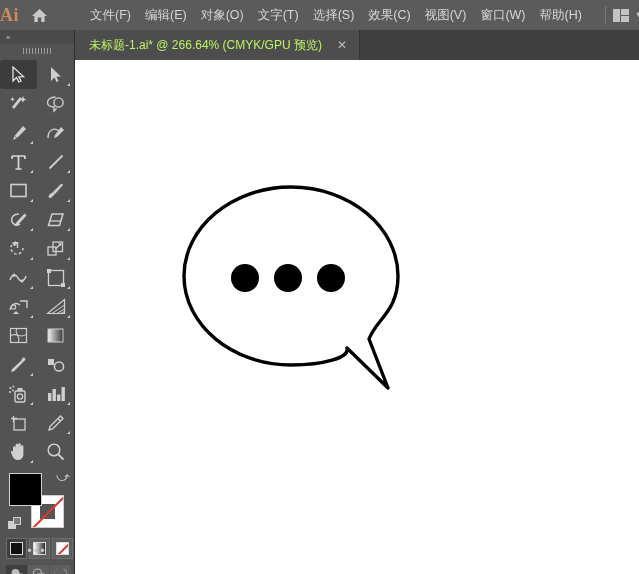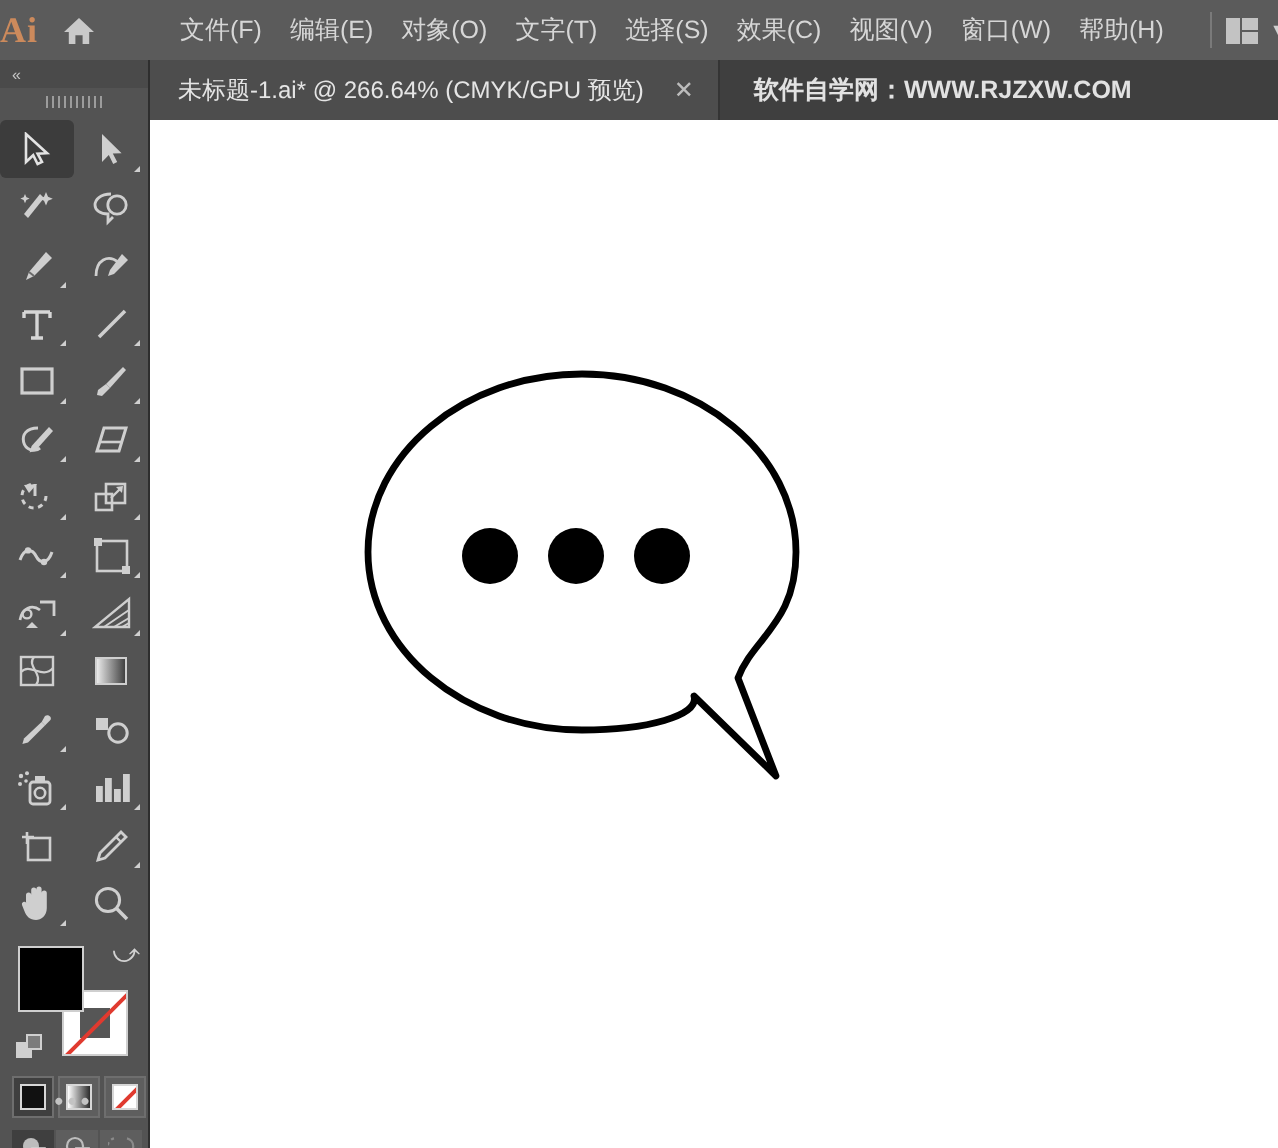--- a/index.html
+++ b/index.html
@@ -68,21 +68,21 @@
     background: #3f3f3f;
     display: flex; align-items: stretch;
   }
   .doc-tab {
     background: #4d4d4d;
     display: flex; align-items: center;
     padding: 0 9px 0 14px;
     border-right: 1px solid #343434;
   }
   .doc-tab .title {
-    color: #e5e5e5; font-size: 12px; white-space: nowrap;
+    color: #bef264; font-size: 12px; white-space: nowrap;
   }
   .tab-close {
     color: #bcbcbc; font-size: 12px;
     margin-left: 12px; line-height: 1;
     padding: 0 3px;
   }
   .watermark {
     display: flex; align-items: center;
     padding-left: 17px;
     color: #e2e2e2; font-size: 12.5px; font-weight: bold;
@@ -251,21 +251,20 @@
       </div>
       <div class="chev">▼</div>
     </div>
   </div>
 
   <div id="tabbar">
     <div class="doc-tab">
       <span class="title">未标题-1.ai* @ 266.64% (CMYK/GPU 预览)</span>
       <span class="tab-close">✕</span>
     </div>
-    <div class="watermark">软件自学网：WWW.RJZXW.COM</div>
   </div>
 
   <div id="toolbar">
 
     <div class="tb-collapse">«</div>
     <div class="tb-grip">
         <span></span>
       </div>
 
     <div class="tool-grid">

